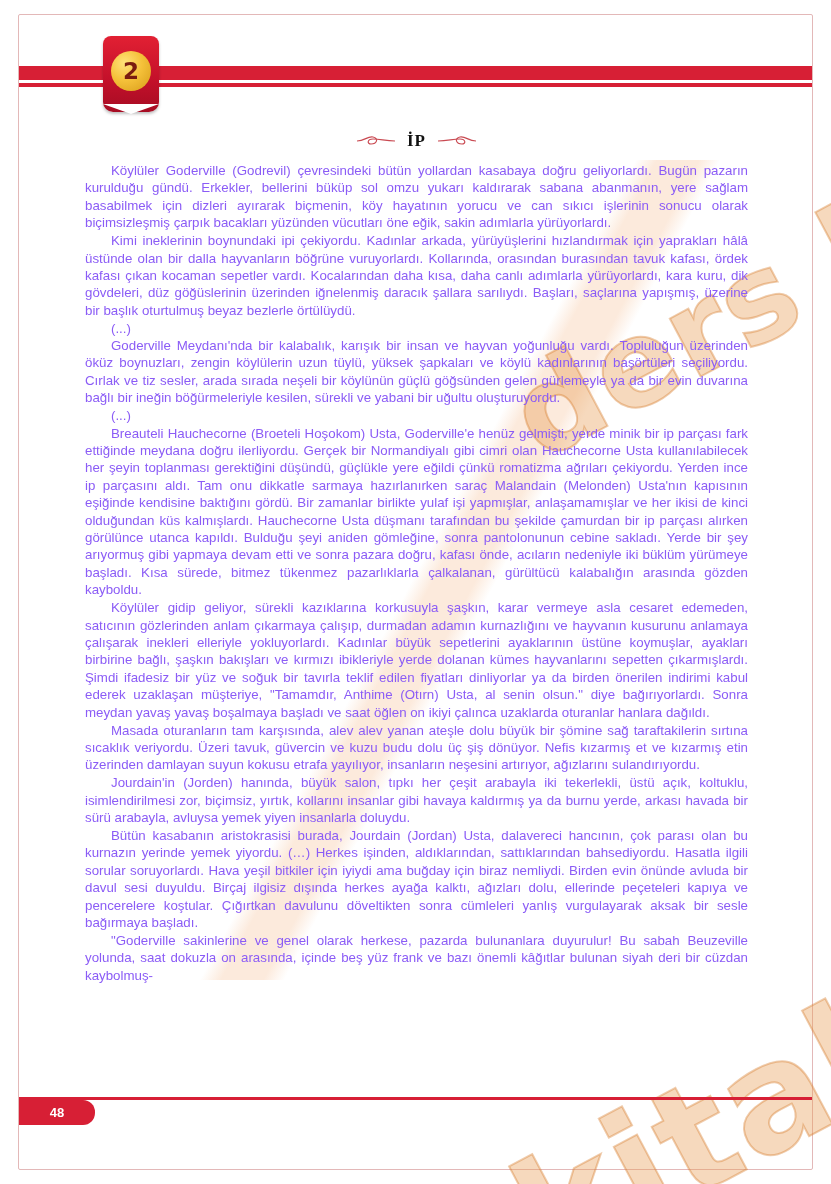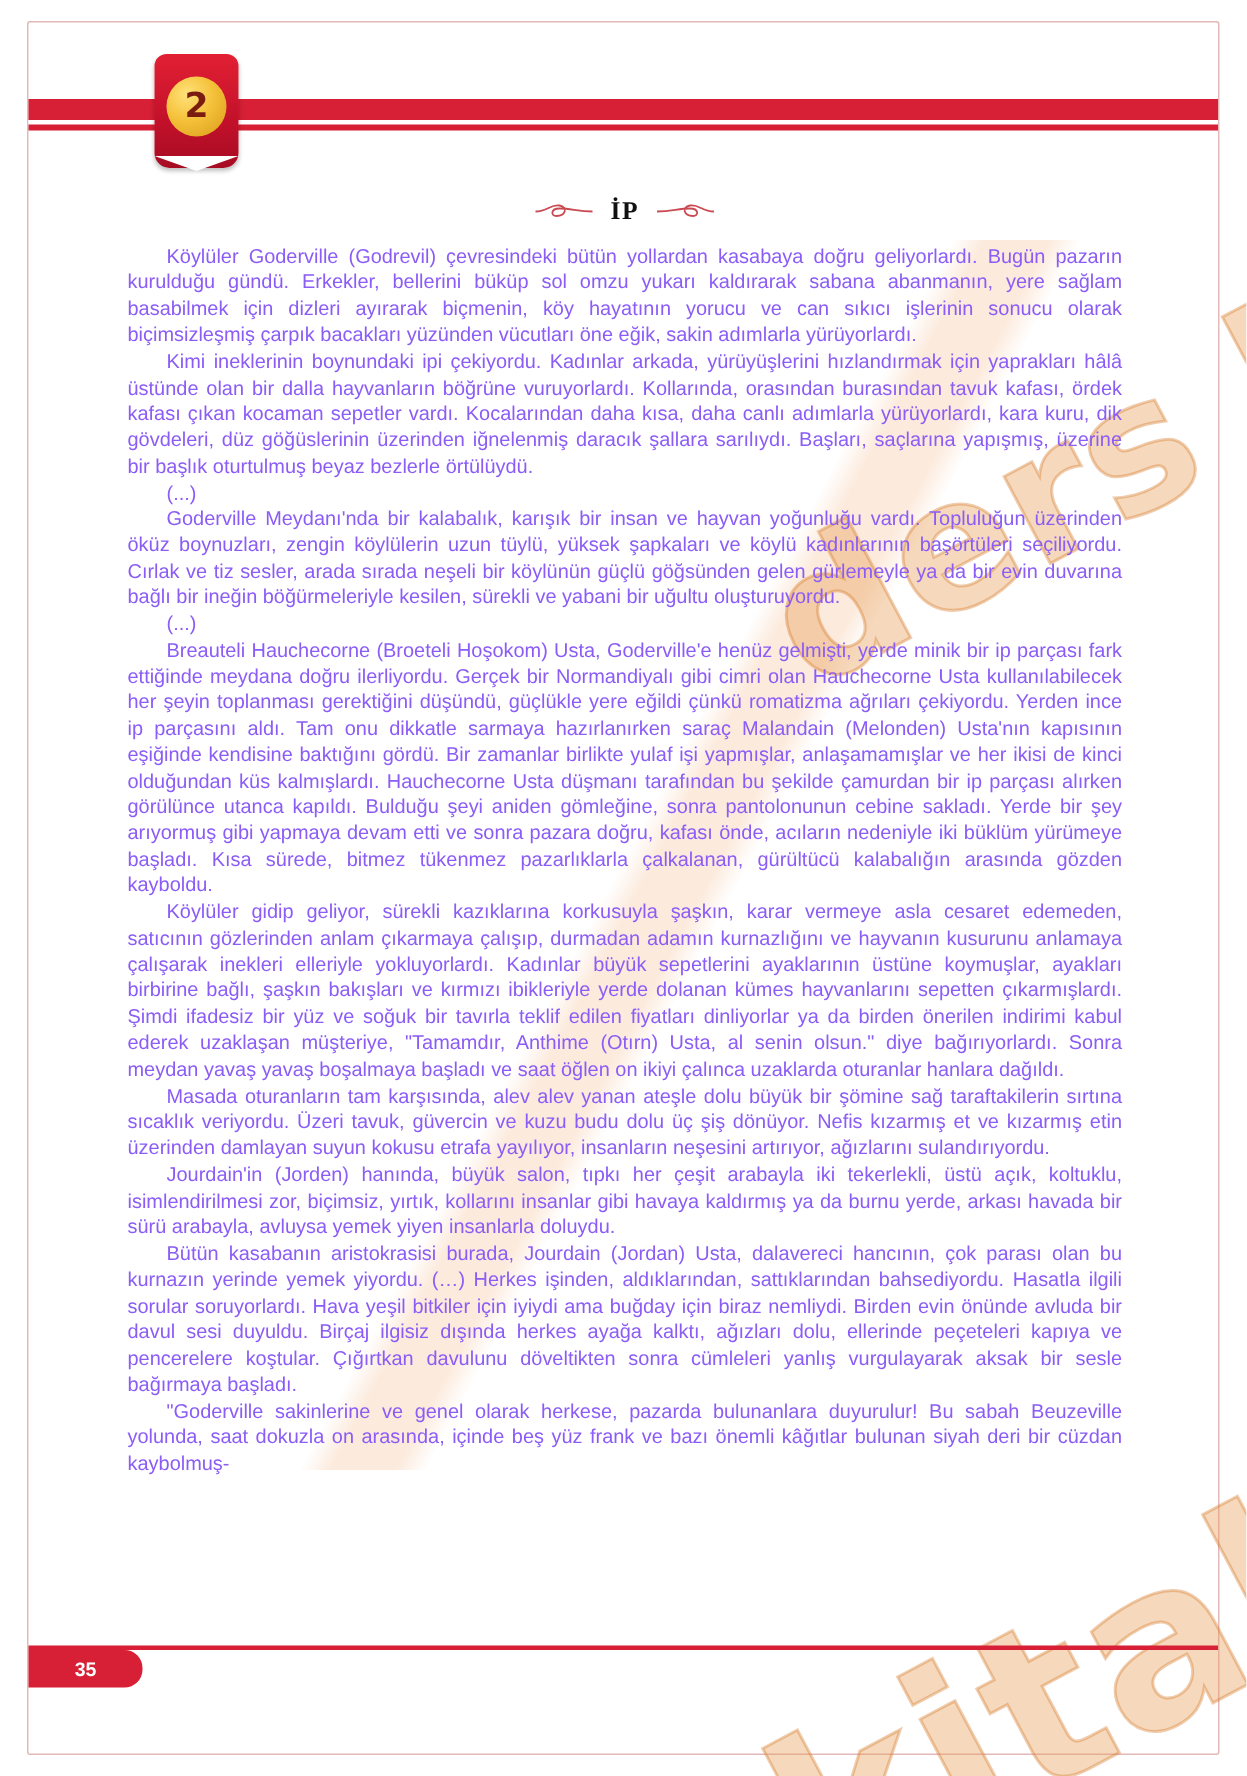--- a/index.html
+++ b/index.html
@@ -257,16 +257,16 @@
     <p class="para">Köylüler gidip geliyor, sürekli kazıklarına korkusuyla şaşkın, karar vermeye asla cesaret edemeden, satıcının gözlerinden anlam çıkarmaya çalışıp, durmadan adamın kurnazlığını ve hayvanın kusurunu anlamaya çalışarak inekleri elleriyle yokluyorlardı. Kadınlar büyük sepetlerini ayaklarının üstüne koymuşlar, ayakları birbirine bağlı, şaşkın bakışları ve kırmızı ibikleriyle yerde dolanan kümes hayvanlarını sepetten çıkarmışlardı. Şimdi ifadesiz bir yüz ve soğuk bir tavırla teklif edilen fiyatları dinliyorlar ya da birden önerilen indirimi kabul ederek uzaklaşan müşteriye, "Tamamdır, Anthime (Otırn) Usta, al senin olsun." diye bağırıyorlardı. Sonra meydan yavaş yavaş boşalmaya başladı ve saat öğlen on ikiyi çalınca uzaklarda oturanlar hanlara dağıldı.</p>
     <p class="para">Masada oturanların tam karşısında, alev alev yanan ateşle dolu büyük bir şömine sağ taraftakilerin sırtına sıcaklık veriyordu. Üzeri tavuk, güvercin ve kuzu budu dolu üç şiş dönüyor. Nefis kızarmış et ve kızarmış etin üzerinden damlayan suyun kokusu etrafa yayılıyor, insanların neşesini artırıyor, ağızlarını sulandırıyordu.</p>
     <p class="para">Jourdain'in (Jorden) hanında, büyük salon, tıpkı her çeşit arabayla iki tekerlekli, üstü açık, koltuklu, isimlendirilmesi zor, biçimsiz, yırtık, kollarını insanlar gibi havaya kaldırmış ya da burnu yerde, arkası havada bir sürü arabayla, avluysa yemek yiyen insanlarla doluydu.</p>
     <p class="para">Bütün kasabanın aristokrasisi burada, Jourdain (Jordan) Usta, dalavereci hancının, çok parası olan bu kurnazın yerinde yemek yiyordu. (…) Herkes işinden, aldıklarından, sattıklarından bahsediyordu. Hasatla ilgili sorular soruyorlardı. Hava yeşil bitkiler için iyiydi ama buğday için biraz nemliydi. Birden evin önünde avluda bir davul sesi duyuldu. Birçaj ilgisiz dışında herkes ayağa kalktı, ağızları dolu, ellerinde peçeteleri kapıya ve pencerelere koştular. Çığırtkan davulunu döveltikten sonra cümleleri yanlış vurgulayarak aksak bir sesle bağırmaya başladı.</p>
     <p class="para">"Goderville sakinlerine ve genel olarak herkese, pazarda bulunanlara duyurulur! Bu sabah Beuzeville yolunda, saat dokuzla on arasında, içinde beş yüz frank ve bazı önemli kâğıtlar bulunan siyah deri bir cüzdan kaybolmuş-</p>
 
   </div>
 
   <div class="footer-bar"></div>
   <div class="page-num-box">
-    <span class="page-num">35</span>
+    <span class="page-num">48</span>
   </div>
 
 </div>
 
 </body></html>

